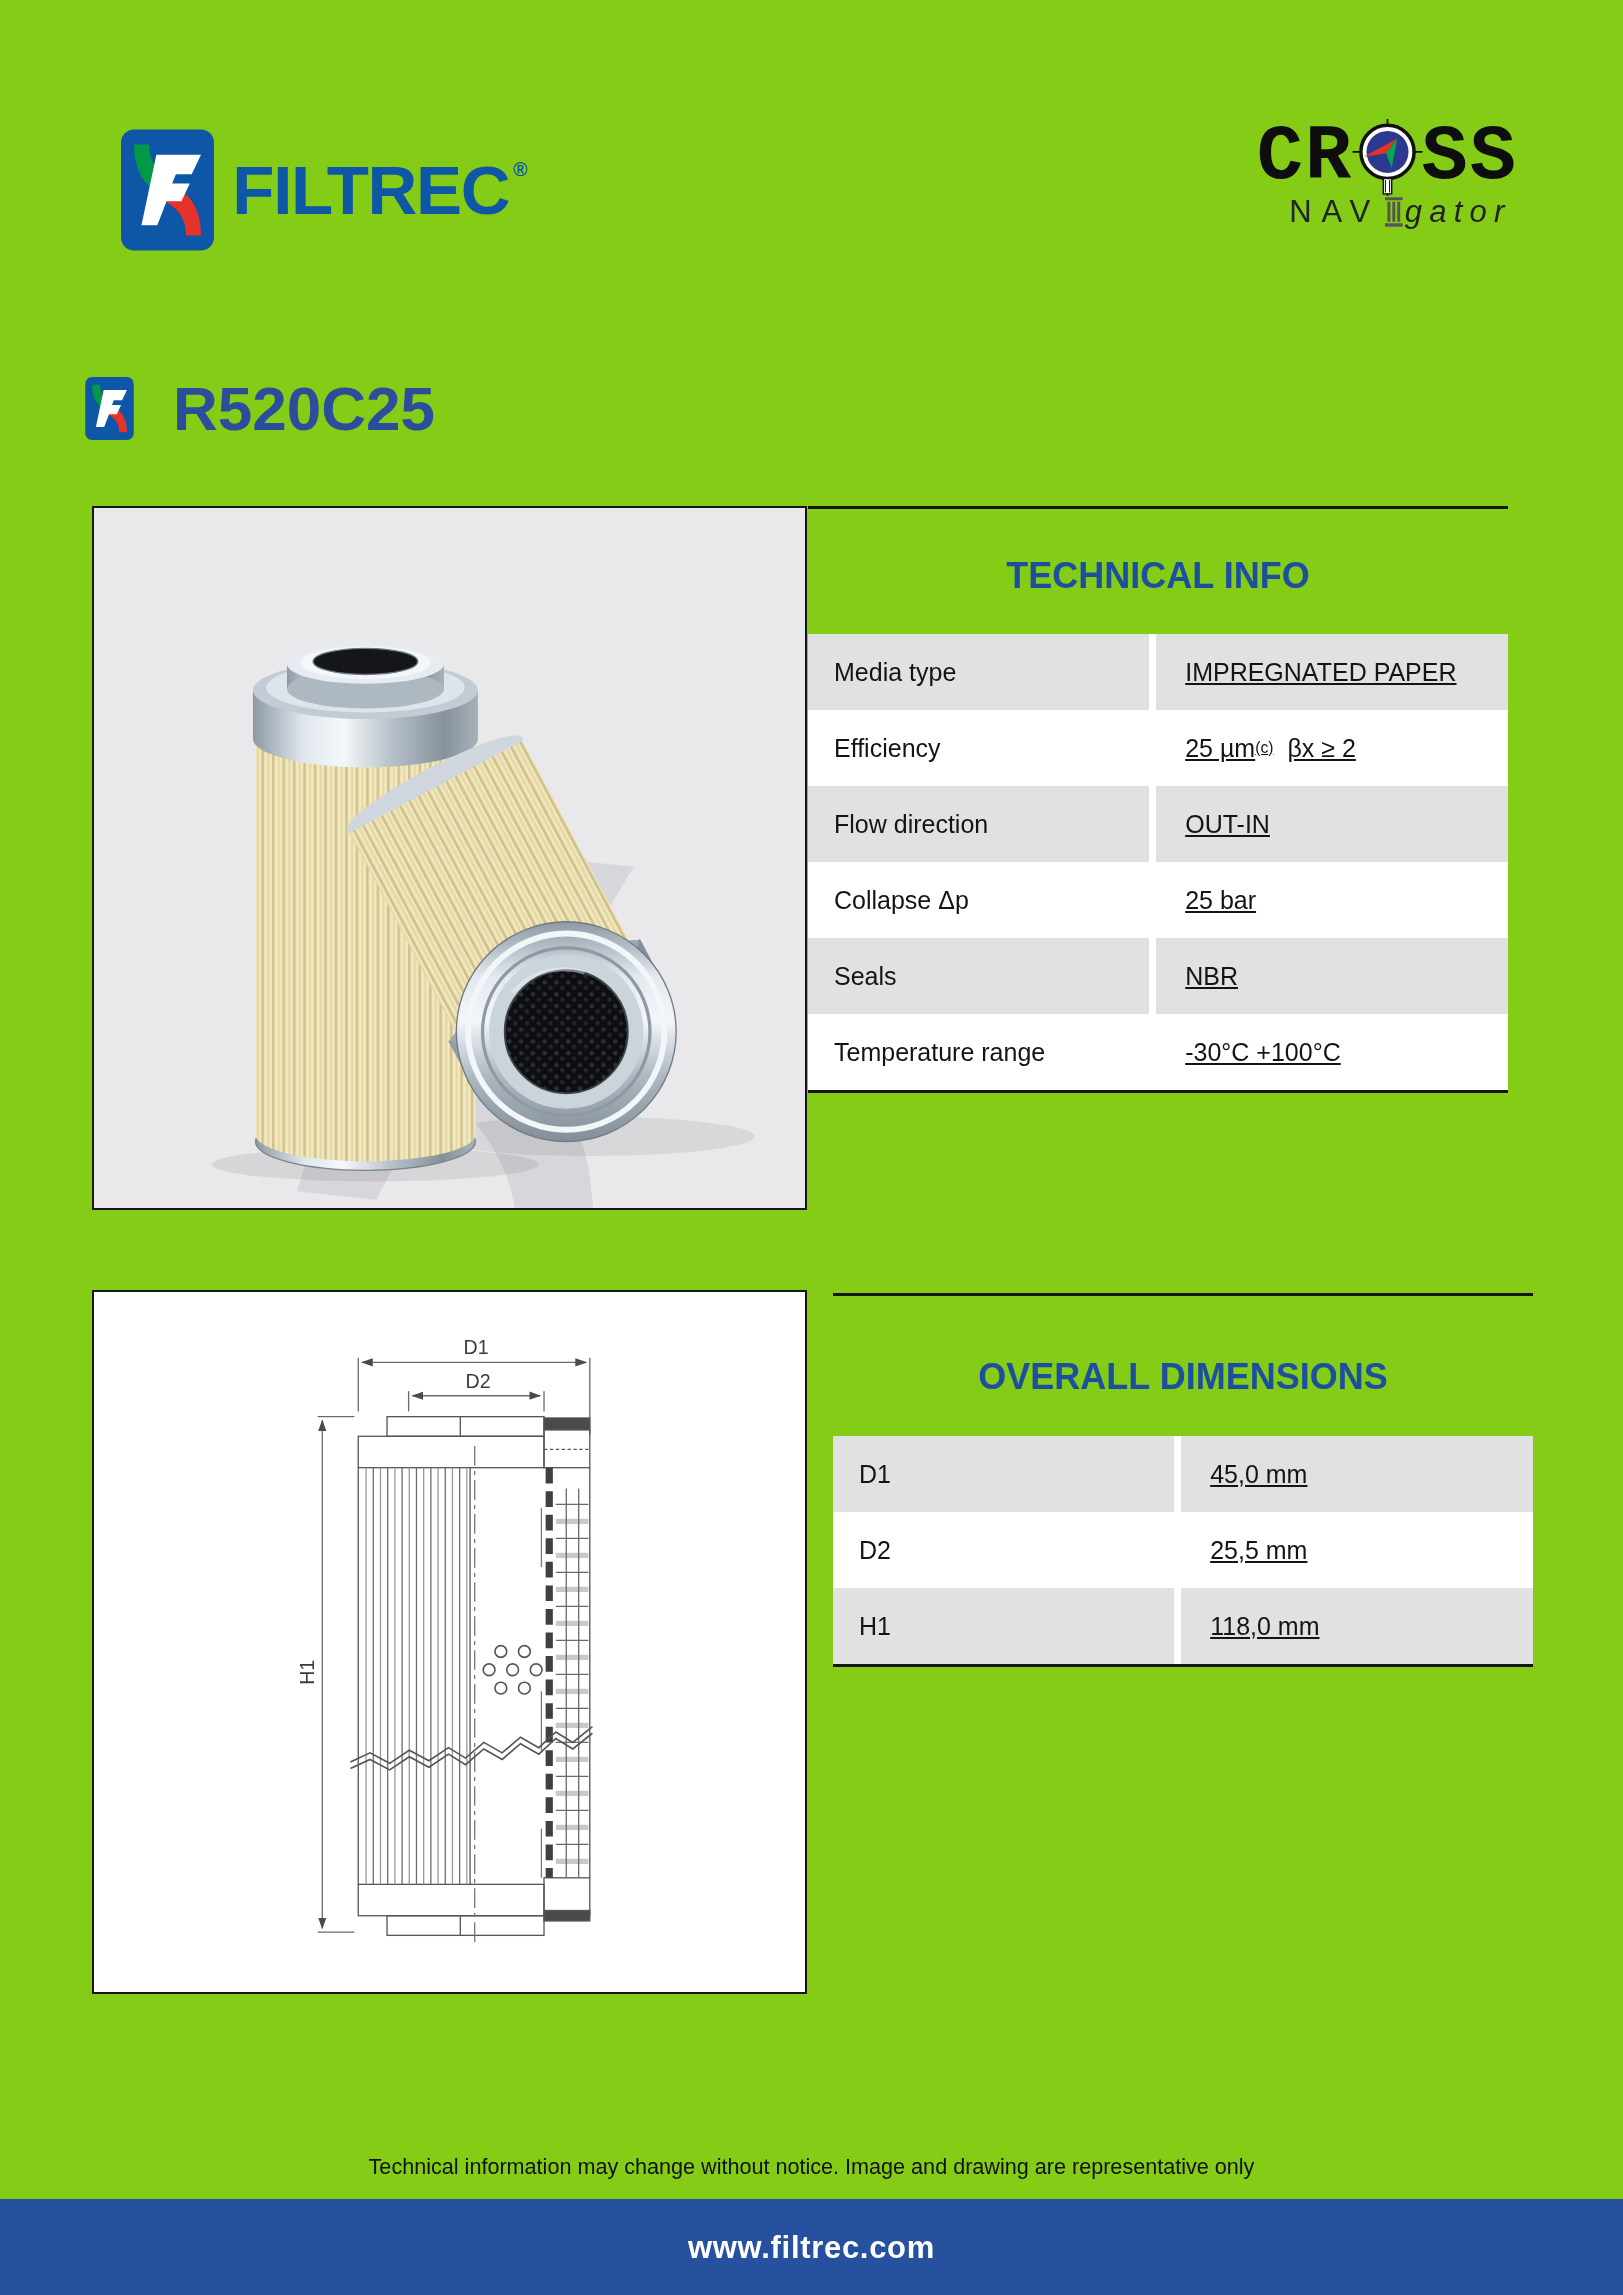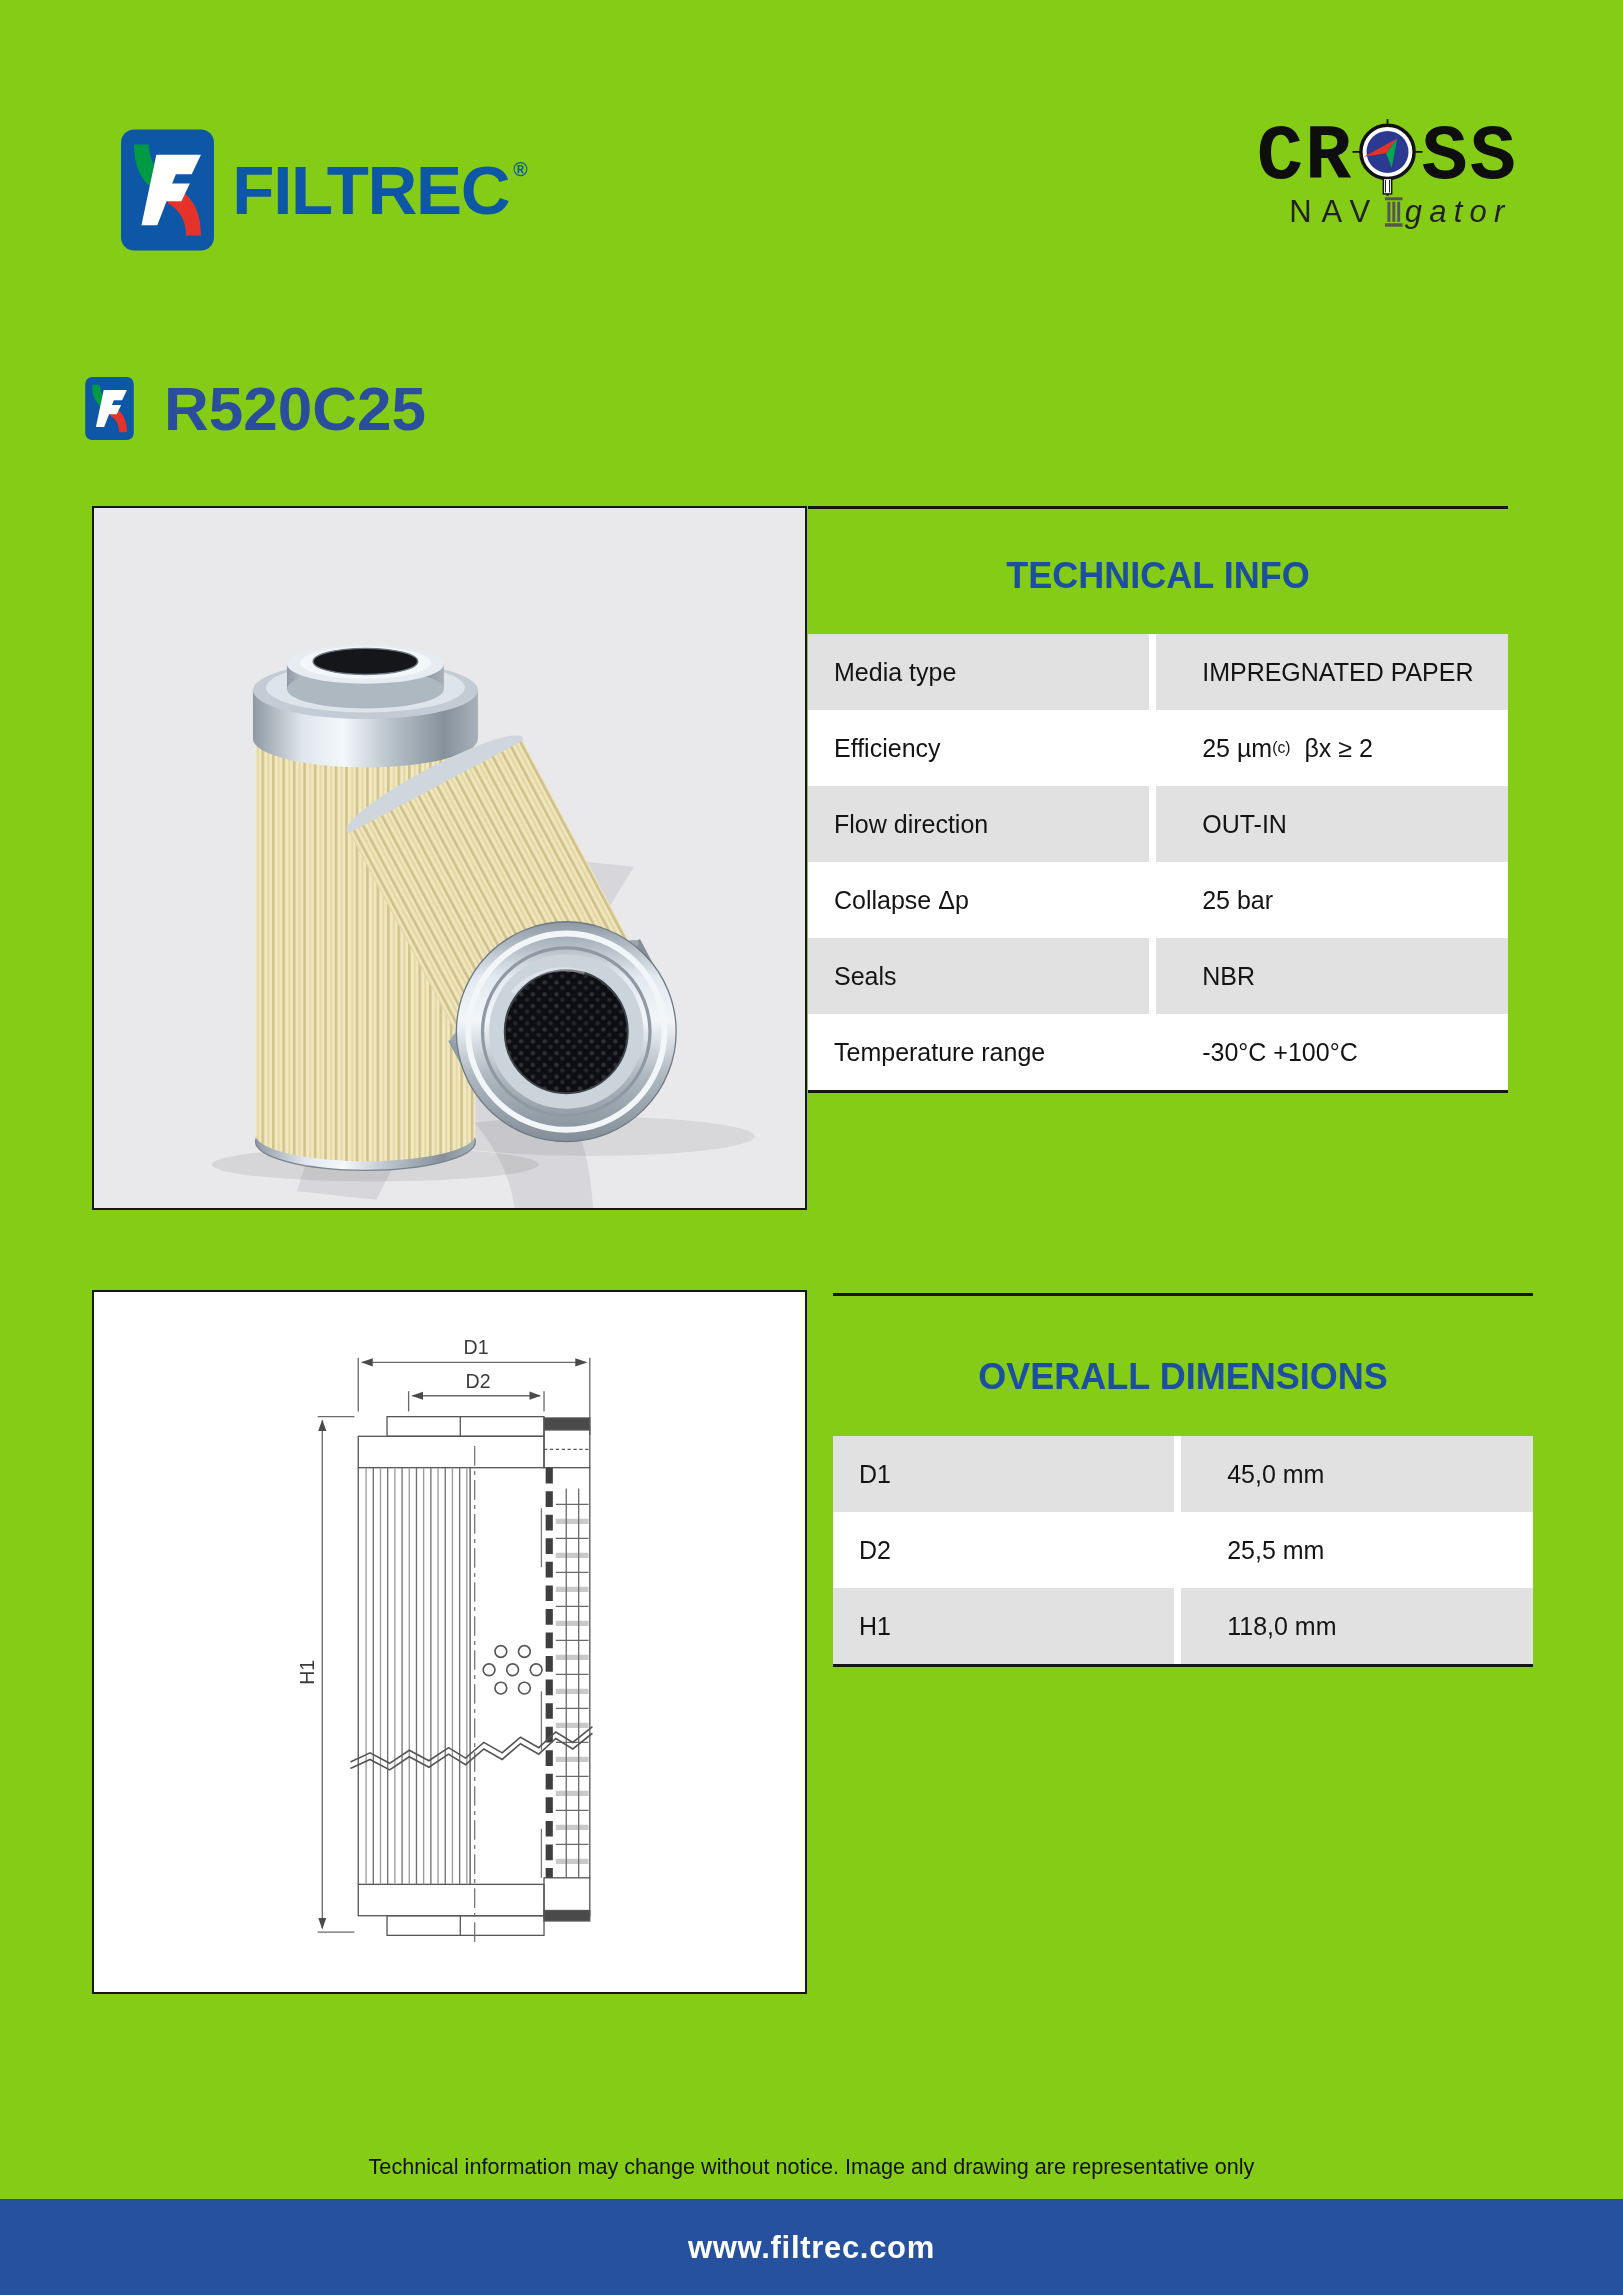--- a/index.html
+++ b/index.html
@@ -17,21 +17,21 @@
   .cross-big{font-size:77px;font-weight:bold;color:#0e0e0e;letter-spacing:2px;line-height:1;}
   .cross-compass{width:71px;height:77px;margin:0 -1.3px;}
   .nav-row{display:flex;align-items:center;justify-content:flex-end;margin-top:-5.2px;padding-right:6.5px;}
   .nav-word{font-size:31px;font-weight:400;color:#222;letter-spacing:9.8px;}
   .col-icon{width:19.6px;height:38px;margin:0 1.3px 0 3.9px;}
   .gator-word{font-size:31px;font-weight:300;color:#222;letter-spacing:7.2px;font-style:italic;}
 
   
   .part-row{position:absolute;left:84px;top:373px;display:flex;align-items:center;}
   .part-row svg.mark{width:51px;height:63px;display:block;}
-  .part-number{font-size:62px;font-weight:bold;color:#2b4e9c;margin-left:29px;letter-spacing:0px;}
+  .part-number{font-size:62px;font-weight:bold;color:#2b4e9c;margin-left:38px;letter-spacing:0px;}
 
   
   .photo-box{position:absolute;left:92px;top:506px;width:711px;height:700px;
              border:2px solid #161616;background:#e9e8ea;}
   .photo-box svg{display:block;width:100%;height:100%;}
   .drawing-box{position:absolute;left:92px;top:1290px;width:711px;height:700px;
              border:2px solid #161616;background:#ffffff;}
   .drawing-box svg{display:block;width:100%;height:100%;}
 
   
@@ -41,21 +41,21 @@
   .sec-title{text-align:center;font-size:36px;font-weight:bold;color:#1d4fa1;letter-spacing:0;}
   .sec-tech .sec-title{margin-top:46px;}
   .sec-dims .sec-title{margin-top:60px;}
   .spec-table{border-bottom:3.3px solid #161616;}
   .sec-tech .spec-table{margin-top:37px;}
   .sec-dims .spec-table{margin-top:38px;}
   .spec-row{display:flex;height:76px;align-items:stretch;justify-content:center;}
   .cell{display:flex;align-items:center;font-size:25px;color:#141414;}
   .cell.label{width:341px;padding-left:26px;box-sizing:border-box;}
   .gap{width:7.2px;background:#ffffff;}
-  .cell.value{flex:1;padding-left:46px;box-sizing:border-box;}
+  .cell.value{flex:1;padding-left:29px;box-sizing:border-box;text-decoration:underline;}
   .spec-row.gray .cell{background:#e2e1e2;}
   .spec-row.white .cell{background:#ffffff;}
   sub.effc{font-size:15.7px;vertical-align:-9.2px;line-height:0;}
   .suffix{margin-left:14px;}
 
   
   .disclaimer{position:absolute;left:0;top:2154px;width:100%;text-align:center;
               font-size:21.6px;color:#111;}
   .footer-bar{position:absolute;left:0;top:2199px;width:100%;height:97px;background:#26519f;
               display:flex;align-items:center;justify-content:center;}

